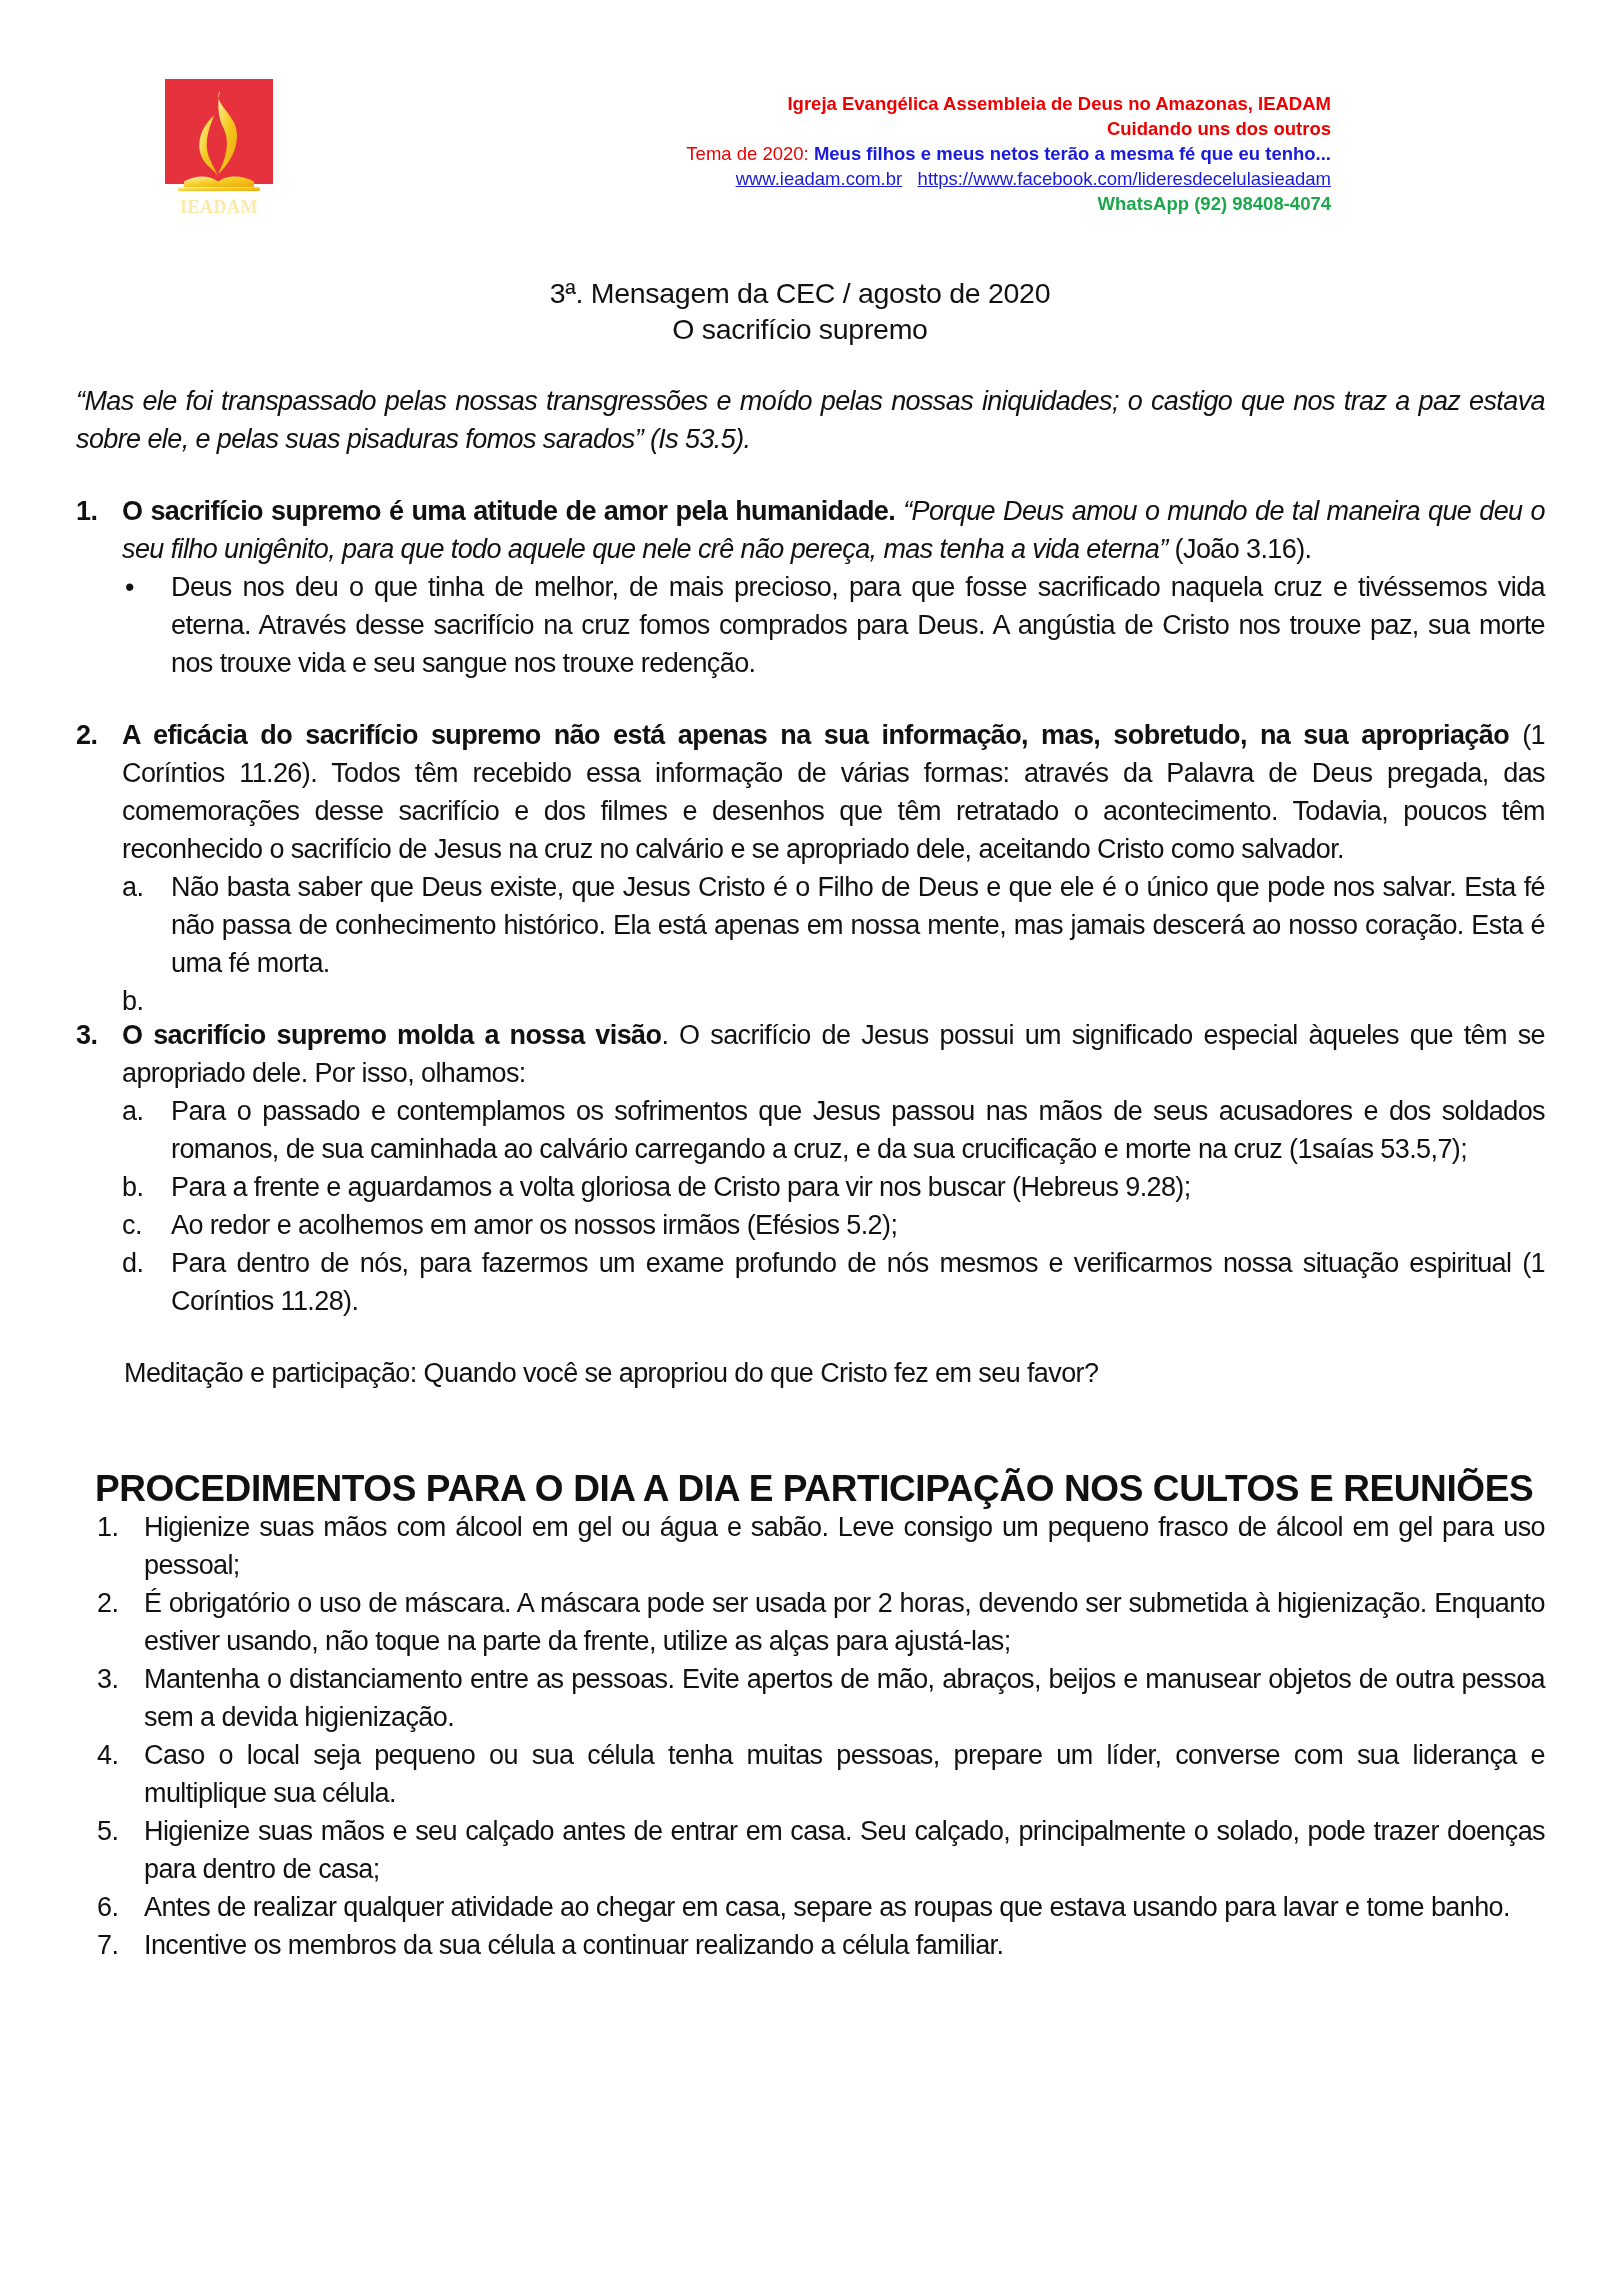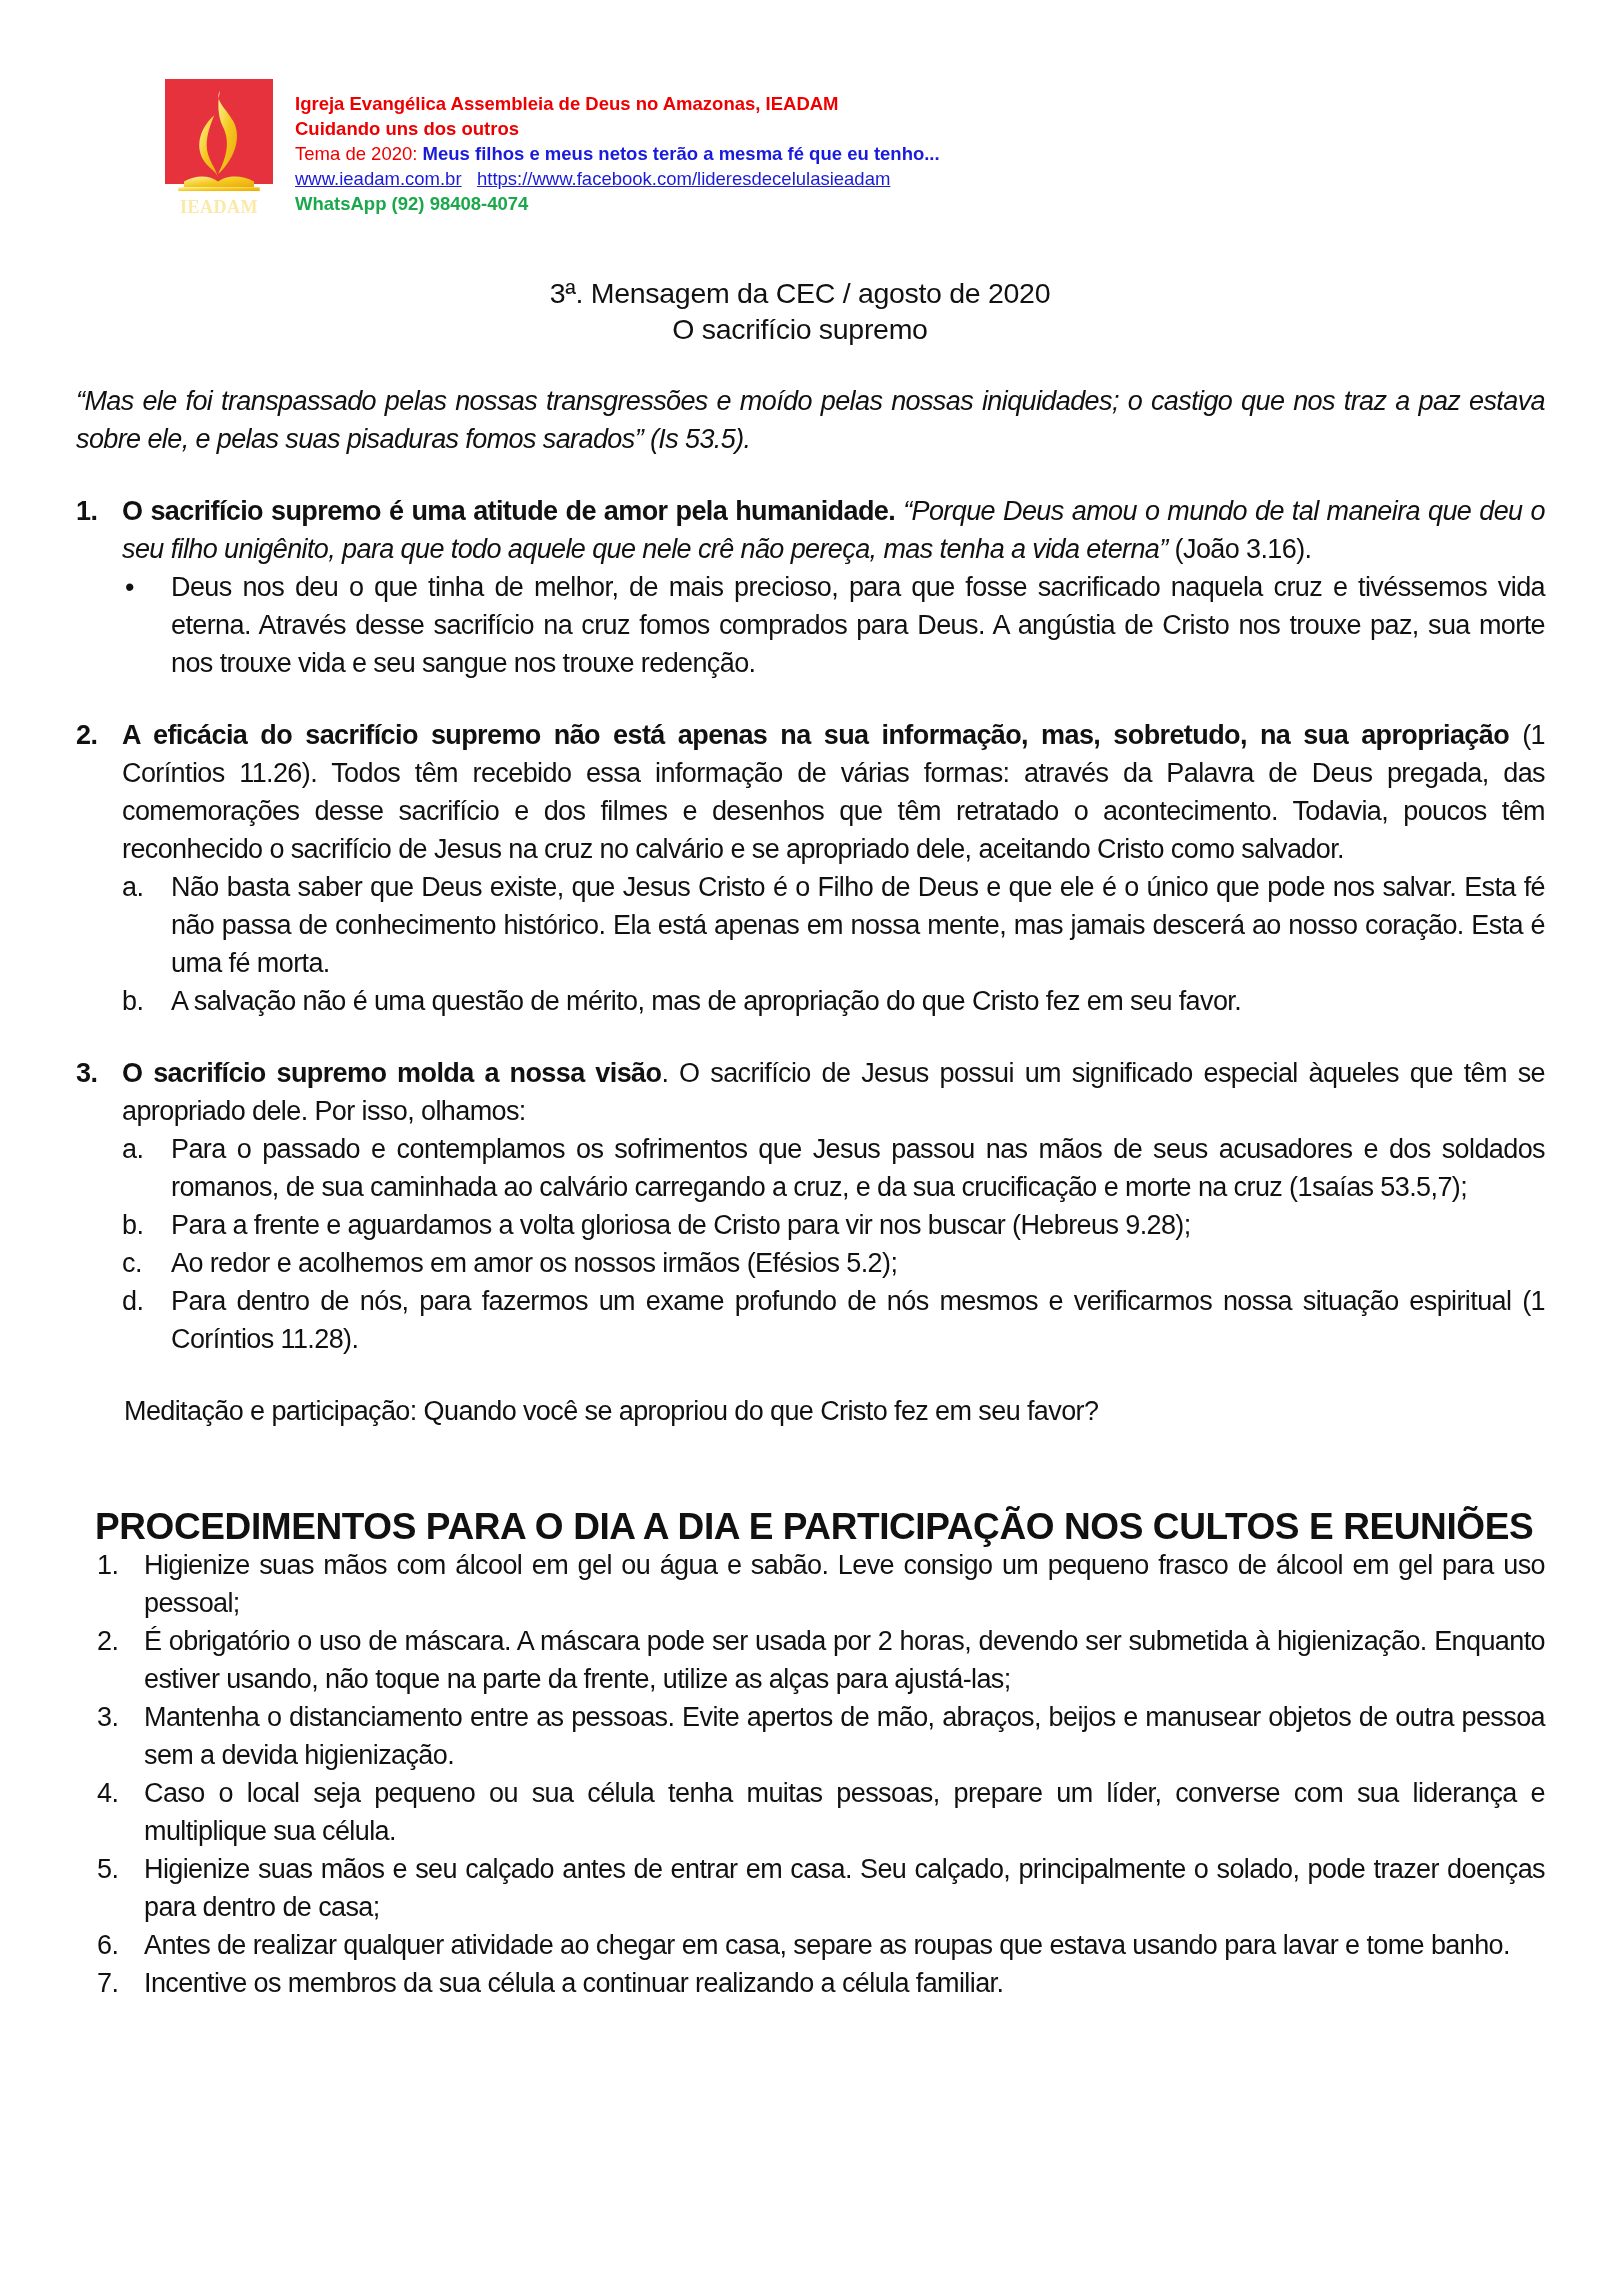--- a/index.html
+++ b/index.html
@@ -4,21 +4,21 @@
 <style>
   html, body { margin: 0; padding: 0; background: #ffffff; }
   body { width: 1617px; height: 2274px; position: relative; overflow: hidden;
          font-family: "Liberation Sans", sans-serif; color: #111; }
   .logo { position: absolute; left: 165px; top: 79px; width: 108px; height: 105px;
           background: #e5323d; }
   .logo svg { position: absolute; left: 0; top: 0; }
   .logo-text { position: absolute; left: 0; width: 108px; top: 118px; text-align: center;
                font-family: "Liberation Serif", serif; font-weight: bold; font-size: 18px;
                color: #fbe9a8; letter-spacing: 0.5px; }
-  .header { position: absolute; left: 295px; width: 1046px; top: 91px; text-align: left;
+  .header { position: absolute; left: 285px; width: 1046px; top: 91px; text-align: right;
             font-family: "Liberation Sans", sans-serif; font-size: 18.5px; line-height: 25px; }
   .header .l1 { color: #ee0000; font-weight: bold; }
   .header .l2 { color: #ee0000; font-weight: bold; }
   .header .l3 .k { color: #ee0000; }
   .header .l3 .v { color: #1a1adb; font-weight: bold; }
   .header .l4 a { color: #1a1adb; text-decoration: underline; }
   .header .l5 { color: #1aa84a; font-weight: bold; }
   .title { position: absolute; left: 0; width: 1600px; top: 275px; text-align: center;
            font-size: 28.5px; line-height: 36px; letter-spacing: -0.3px; }
   .content { position: absolute; left: 76px; width: 1469px; top: 382px;
@@ -101,21 +101,20 @@
     <div class="sec-head">
       <span class="sec-num">2.</span>
       <span class="bold">A eficácia do sacrifício supremo não está apenas na sua informação, mas, sobretudo, na sua apropriação</span><span> (1 Coríntios 11.26). Todos têm recebido essa informação de várias formas: através da Palavra de Deus pregada, das comemorações desse sacrifício e dos filmes e desenhos que têm retratado o acontecimento. Todavia, poucos têm reconhecido o sacrifício de Jesus na cruz no calvário e se apropriado dele, aceitando Cristo como salvador.</span>
     </div>
     <div class="sub">
       <span class="lab">a.</span>
       <span>Não basta saber que Deus existe, que Jesus Cristo é o Filho de Deus e que ele é o único que pode nos salvar. Esta fé não passa de conhecimento histórico. Ela está apenas em nossa mente, mas jamais descerá ao nosso coração. Esta é uma fé morta.</span>
     </div>
     <div class="sub">
       <span class="lab">b.</span>
-      <span>A salvação não é uma questão de mérito, mas de apropriação do que Cristo fez em seu favor.</span>
     </div>
   </div>
 
   <div class="sec" style="margin-bottom:0">
     <div class="sec-head">
       <span class="sec-num">3.</span>
       <span class="bold">O sacrifício supremo molda a nossa visão</span><span>. O sacrifício de Jesus possui um significado especial àqueles que têm se apropriado dele. Por isso, olhamos:</span>
     </div>
     <div class="sub">
       <span class="lab">a.</span>

